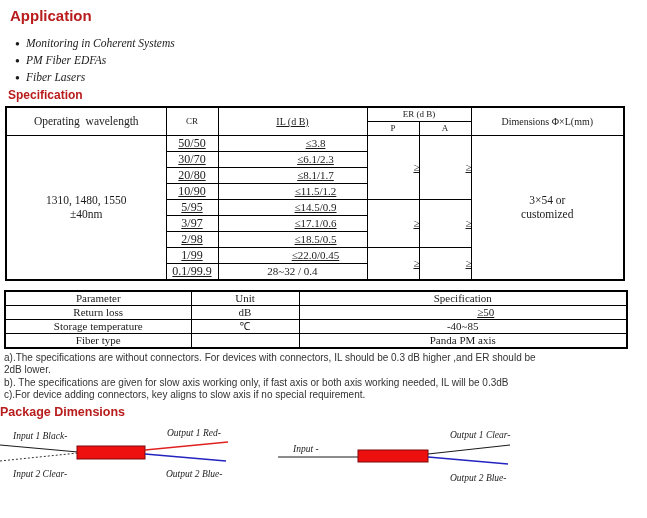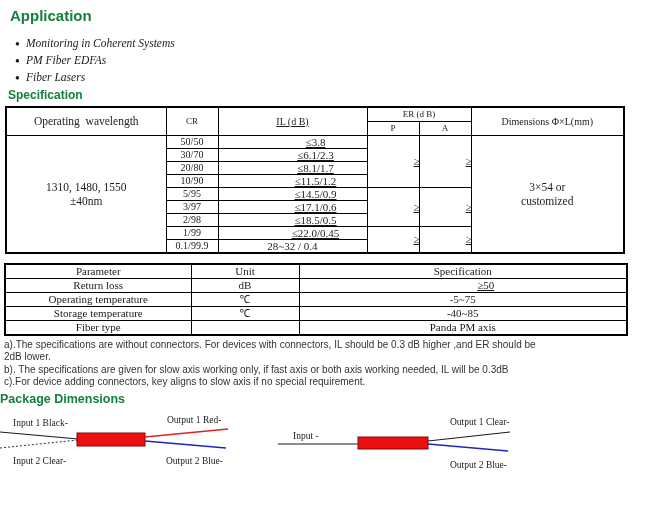--- a/index.html
+++ b/index.html
@@ -1,57 +1,57 @@
 <!DOCTYPE html>
 <html><head>
 <meta charset="utf-8">
 <style>
   * { box-sizing: border-box; }
   html,body { margin:0; padding:0; }
   body {
     width:647px; height:518px; background:#ffffff; overflow:hidden;
     font-family:"Liberation Serif", serif; color:#1b1b1b;
   }
-  .h-red { color:#15803d; font-family:"Liberation Sans", sans-serif; font-weight:bold; }
+  .h-red { color:#b91c1c; font-family:"Liberation Sans", sans-serif; font-weight:bold; }
   .h-app  { font-size:15px; line-height:16px; margin:8px 0 0 10px; }
   .h-spec { font-size:12px; line-height:13px; margin:3px 0 0 8px; }
   .h-pkg  { font-size:12.5px; line-height:13px; margin:4px 0 0 0; }
 
   .bullets { margin:11px 0 0 2px; padding:0; list-style:none;font-style:italic; }
   .bullets li { font-size:11.5px; line-height:17px; }
   .bullets .dot { display:inline-block; width:24px; text-align:left; padding-left:13px; font-size:8px; vertical-align:1px; }
 
   table { border-collapse:collapse; table-layout:fixed; empty-cells:show;border-radius:11px; }
   th, td { border:1px solid #000; padding:0; text-align:center; font-weight:normal; overflow:hidden; }
 
   .t1 { margin:4px 0 0 5px; width:620px; border:2px solid #000; }
   .t1 thead tr { height:14px; }
   .t1 tbody tr { height:13px; }
   .th-wav { font-size:11.5px; white-space:pre; }
   .th-cr, .th-p, .th-a { font-size:9px; }
   .th-il { font-size:10px;text-decoration:underline; }
   .th-er { font-size:9px; }
   .th-dim { font-size:10px; }
-  .t1 .cr { font-size:10px; }
+  .t1 .cr { font-size:12px;text-decoration:underline; }
   .t1 .il { font-size:11px; line-height:12px; }
   .t1 .er { font-size:11px; }
   .wav-cell, .dim-cell { font-size:11.5px; line-height:14px; }
 
   .t2 { margin:9px 0 0 4px; width:624px; border:2px solid #000; }
   .t2 tr { height:14px; }
   .t2 th, .t2 td { font-size:11px; line-height:13px; }
 
   .u { text-decoration:underline;padding-left:46px; }
 
   .notes {
     margin:3px 0 0 4px; width:540px;
     font-family:"Liberation Sans", sans-serif; font-size:10px; line-height:12.5px; color:#333;
   }
 
-  .diagrams { position:relative; width:647px; height:72px; }
+  .diagrams { position:relative; width:647px; height:72px;font-style:italic; }
   .diagrams svg { position:absolute; top:0; }
   .svg-left { left:0; }
   .svg-right { left:278px; }
   .dlabel { font-family:"Liberation Serif", serif; font-size:9.5px; fill:#222; }
 </style>
 </head>
 <body>
 
 <div class="h-red h-app">Application</div>
 
@@ -150,25 +150,20 @@
       <th>Parameter</th>
       <th>Unit</th>
       <th>Specification</th>
     </tr>
   </thead>
   <tbody>
     <tr>
       <td>Return loss</td>
       <td>dB</td>
       <td class="auto-u u">≥50</td>
-    </tr>
-    <tr>
-      <td>Operating temperature</td>
-      <td>℃</td>
-      <td class="auto-u">-5~75</td>
     </tr>
     <tr>
       <td>Storage temperature</td>
       <td>℃</td>
       <td class="auto-u">-40~85</td>
     </tr>
     <tr>
       <td>Fiber type</td>
       <td></td>
       <td class="auto-u">Panda PM axis</td>

